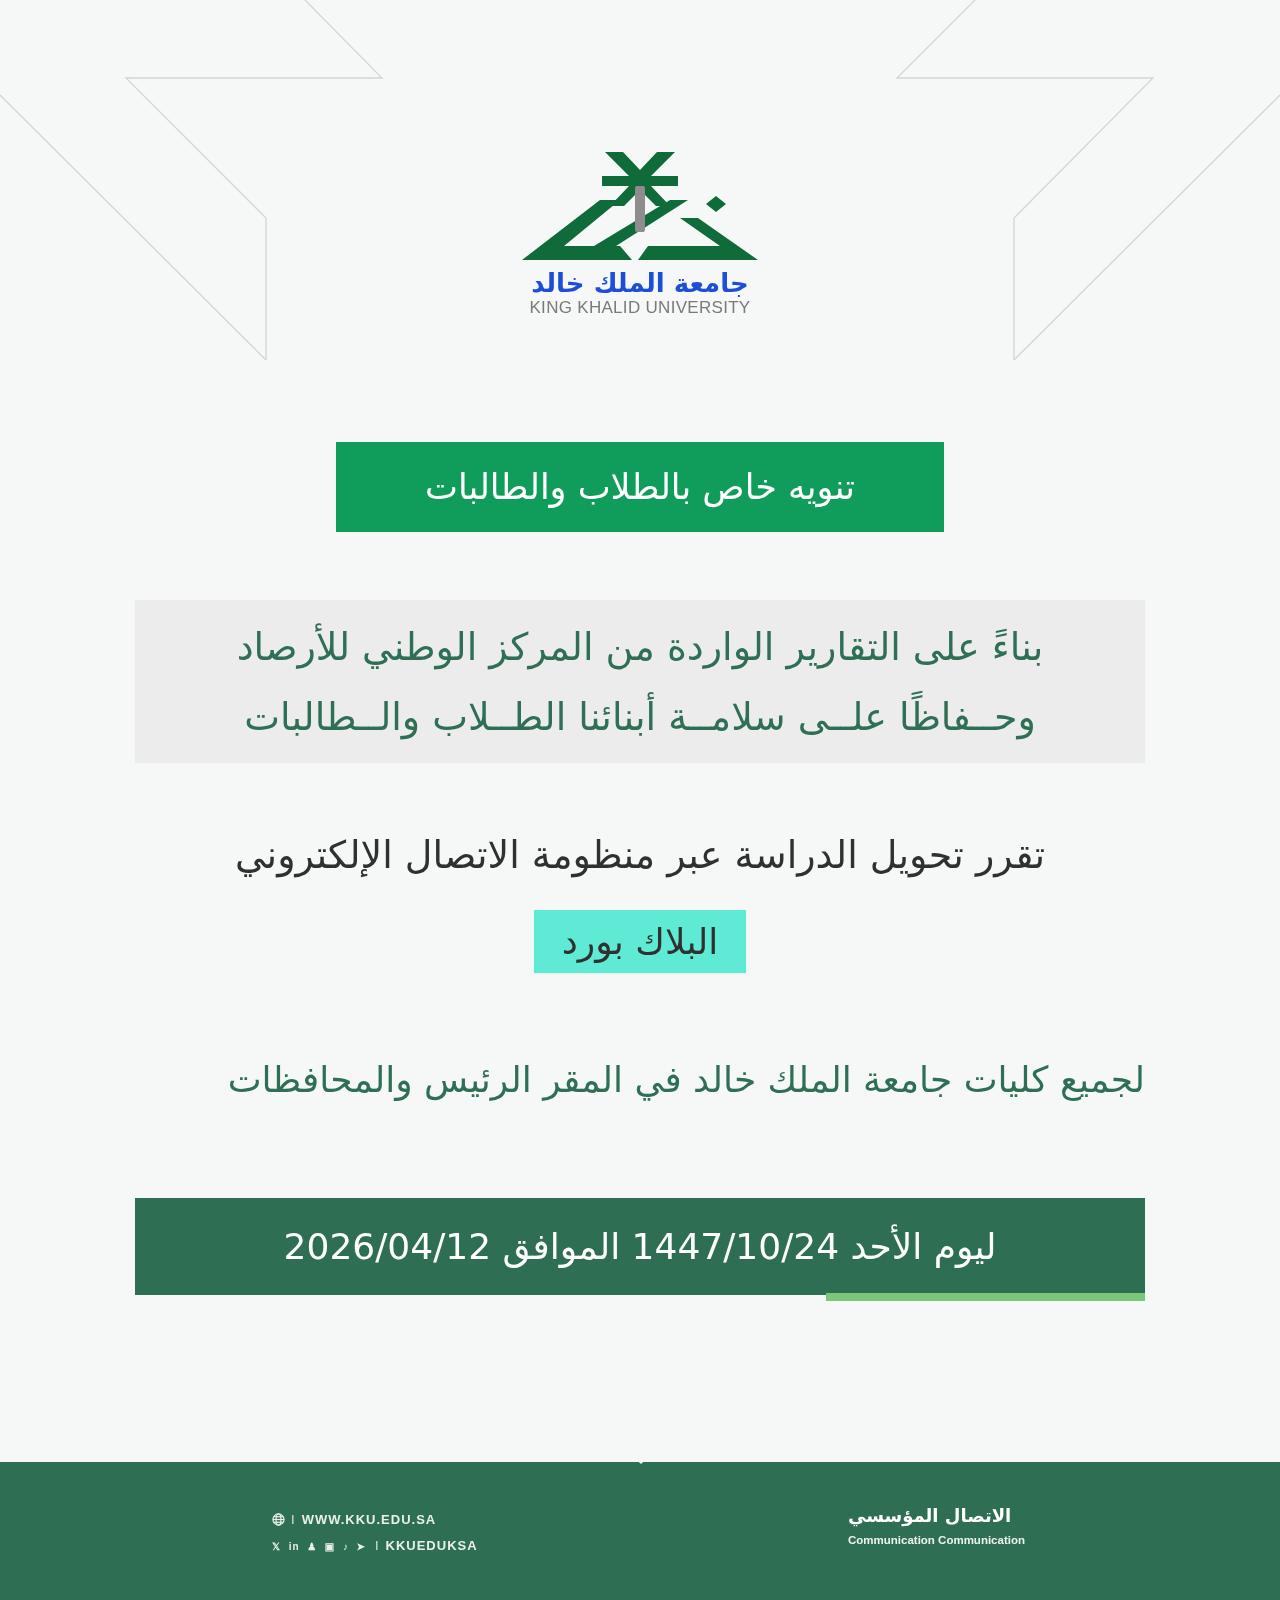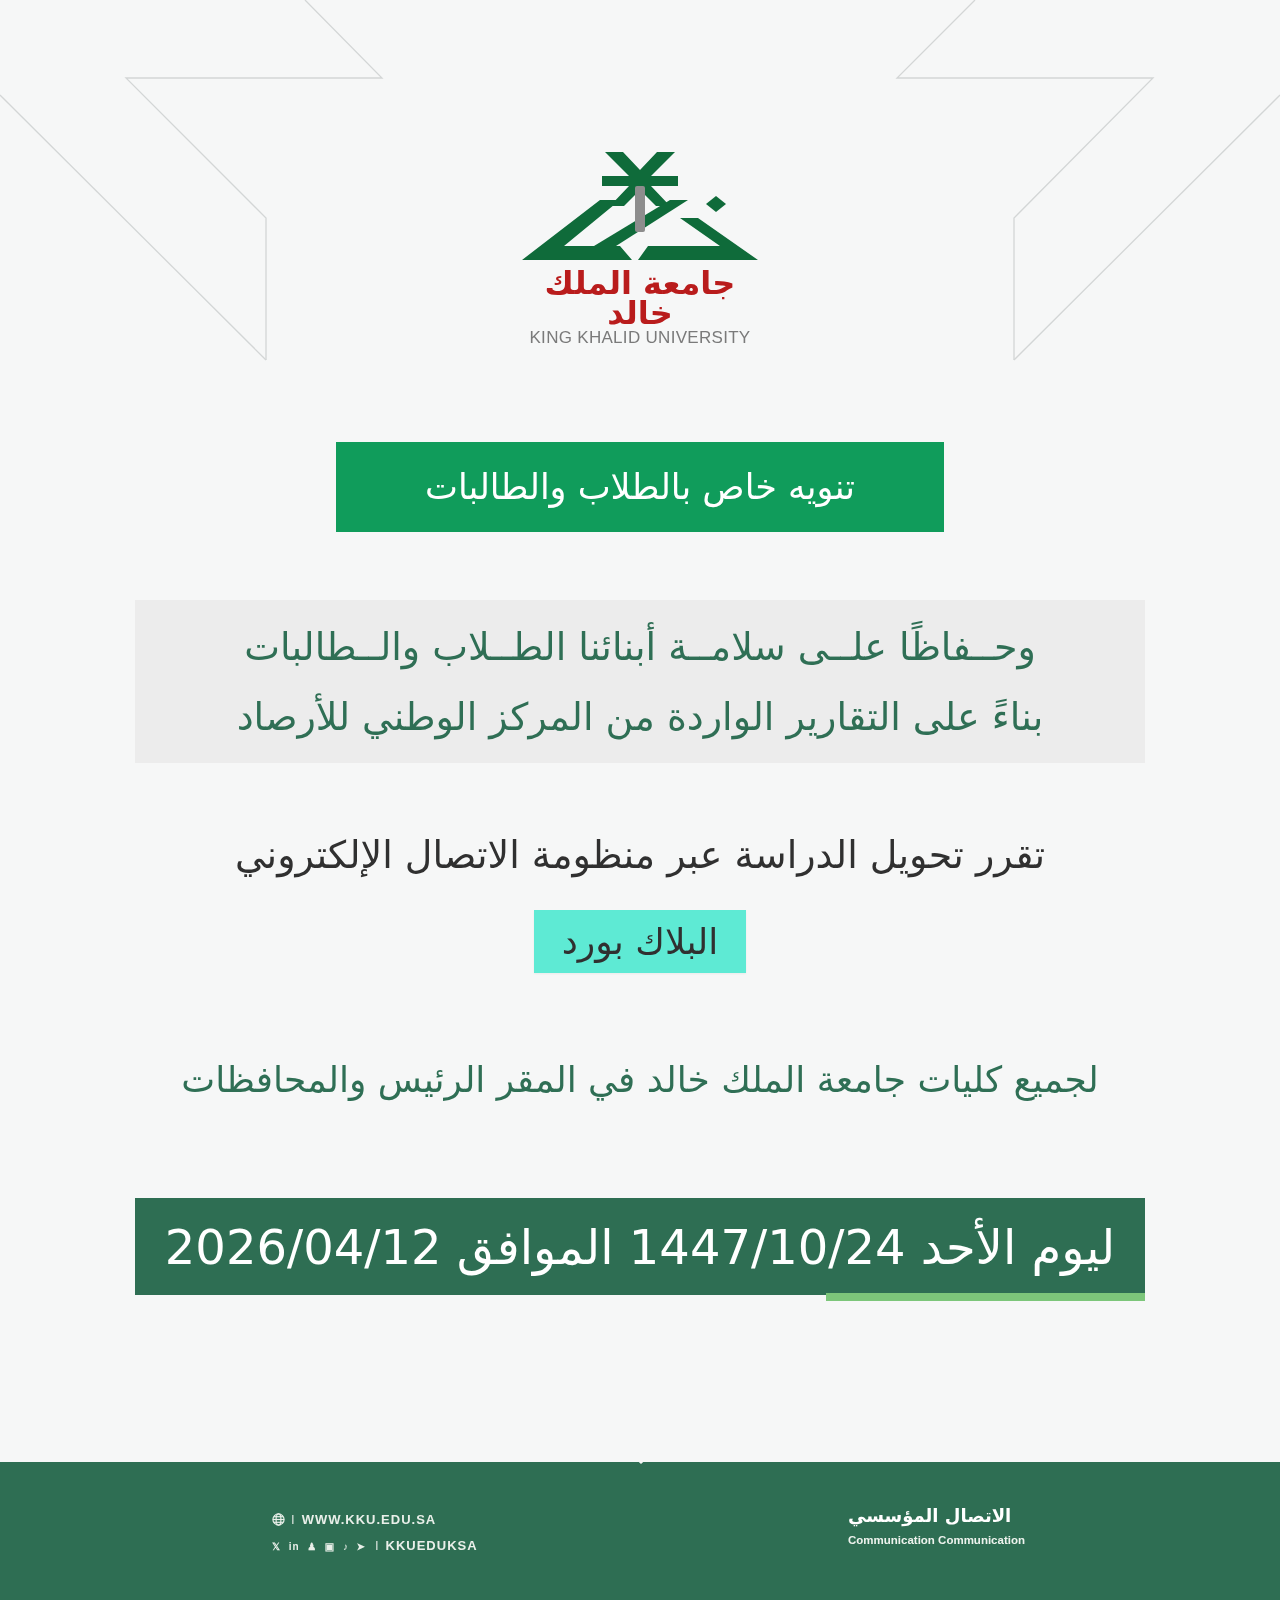--- a/index.html
+++ b/index.html
@@ -4,21 +4,21 @@
 <style>
   html, body { margin:0; padding:0; }
   body {
     width:1280px; height:1600px; position:relative; overflow:hidden;
     background:#f6f7f7;
     font-family:"DejaVu Sans", sans-serif;
   }
   .bg-lines { position:absolute; left:0; top:0; width:1280px; height:380px; pointer-events:none; }
   .logo { position:absolute; left:520px; top:148px; width:240px; height:180px; text-align:center; }
   .logo svg { display:block; margin:0 auto; }
-  .logo-ar { font-size:32px; font-weight:bold; color:#b91c1c; direction:rtl; line-height:30px; margin-top:2px; }
+  .logo-ar { font-size:26px; font-weight:bold; color:#1d4ed8; direction:rtl; line-height:30px; margin-top:2px; }
   .logo-en { font-family:"Liberation Sans", sans-serif; font-size:17px; font-weight:normal; color:#7a7a7a; letter-spacing:0.3px; line-height:20px; }
   .title-box {
     position:absolute; left:336px; top:442px; width:608px; height:90px;
     background:#109c5b; color:#ffffff; direction:rtl;
     display:flex; align-items:center; justify-content:center;
     font-size:35px; font-weight:normal;
   }
   .intro-box {
     position:absolute; left:135px; top:600px; width:1010px; height:163px;
     background:#ececec; color:#2f6f55; direction:rtl;
@@ -29,28 +29,28 @@
     position:absolute; left:135px; top:820px; width:1010px; text-align:center;
     direction:rtl; color:#303030; font-size:38px; line-height:70px;
   }
   .platform {
     position:absolute; left:534px; top:910px; width:212px; height:63px;
     background:#5eead4; color:#303030; direction:rtl;
     display:flex; align-items:center; justify-content:center;
     font-size:36px; box-shadow:0 1px 2px rgba(0,0,0,0.05);
   }
   .scope {
-    position:absolute; left:135px; top:1050px; width:1010px; text-align:center;
+    position:absolute; left:135px; top:1050px; width:1010px; 
     direction:rtl; color:#2f6f55; font-size:36px; line-height:60px;
   }
   .date-box {
     position:absolute; left:135px; top:1198px; width:1010px; height:97px;
     background:#2e6e53; color:#ffffff; direction:rtl;
     display:flex; align-items:center; justify-content:center;
-    font-size:48px;
+    font-size:36px;
   }
   .date-accent { position:absolute; left:826px; top:1293px; width:319px; height:8px; background:#7cc67a; }
   .footer {
     position:absolute; left:0; top:1462px; width:1280px; height:138px; background:#2e6e53;
   }
   .notch {
     position:absolute; left:630px; top:1454px; width:0; height:0;
     border-left:11px solid transparent; border-right:11px solid transparent;
     border-top:10px solid #f6f7f7; z-index:2;
   }
@@ -89,22 +89,22 @@
     </g>
     <rect x="115" y="38" width="10" height="46" rx="2" fill="#8d8d8d"></rect>
   </svg>
   <div class="logo-ar">جامعة الملك خالد</div>
   <div class="logo-en">KING KHALID UNIVERSITY</div>
 </div>
 
 <div class="title-box">تنويه خاص بالطلاب والطالبات</div>
 
 <div class="intro-box">
+  <div>بناءً على التقارير الواردة من المركز الوطني للأرصاد</div>
   <div>وحــفاظًا علــى سلامــة أبنائنا الطــلاب والــطالبات</div>
-  <div>بناءً على التقارير الواردة من المركز الوطني للأرصاد</div>
 </div>
 
 <div class="decision">تقرر تحويل الدراسة عبر منظومة الاتصال الإلكتروني</div>
 
 <div class="platform">البلاك بورد</div>
 
 <div class="scope">لجميع كليات جامعة الملك خالد في المقر الرئيس والمحافظات</div>
 
 <div class="date-box">ليوم الأحد 1447/10/24  الموافق 2026/04/12</div>
 <div class="date-accent"></div>

